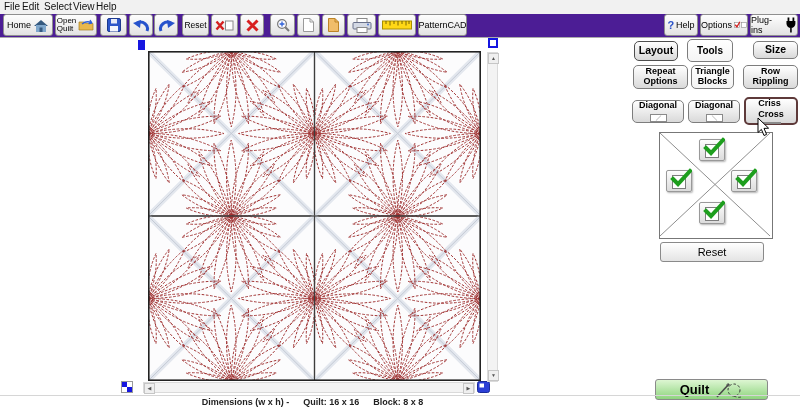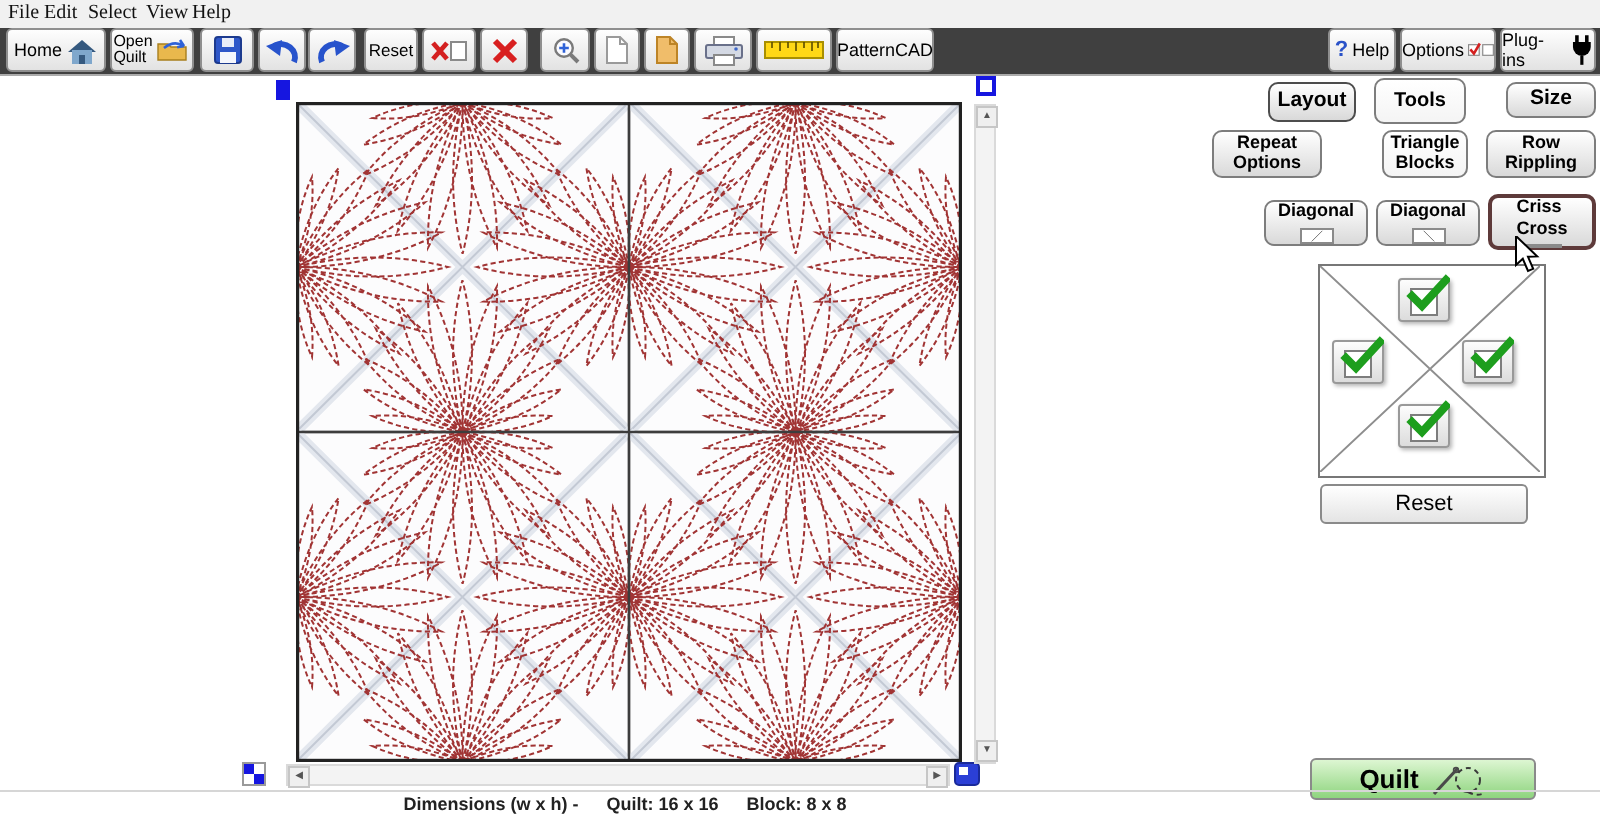--- a/index.html
+++ b/index.html
@@ -1,22 +1,22 @@
 <!DOCTYPE html>
 <html><head>
 <meta charset="utf-8">
 <style>
   html,body{margin:0;padding:0;background:#fff;}
   .app{position:relative;width:800px;height:411px;background:#ffffff;
        font-family:"Liberation Sans",sans-serif;overflow:hidden;}
   
   .menubar{position:absolute;left:0;top:0;width:800px;height:14px;background:#f1f1f1;}
-  .menu-item{position:absolute;top:1px;font-size:10px;color:#111;font-family:Liberation Serif, serif;}
-  
-  .toolbar{position:absolute;left:0;top:14px;width:800px;height:23px;background:#404040;
+  .menu-item{position:absolute;top:1px;font-size:10px;color:#111;}
+  
+  .toolbar{position:absolute;left:0;top:14px;width:800px;height:23px;background:#4c1d95;
            border-bottom:1px solid #ababab;text-decoration:underline;}
   .tb-btn{position:absolute;top:0;height:22px;box-sizing:border-box;
           background:linear-gradient(#fefefe,#e2e2e2);border:1px solid #8f8f8f;border-radius:3px;
           display:flex;align-items:center;justify-content:center;gap:2px;
           font-size:9px;color:#000;cursor:default;}
   .tb-btn .two-line{font-size:8px;line-height:1.05;text-align:left;}
   
   .panel-btn{position:absolute;box-sizing:border-box;
              background:linear-gradient(#ffffff,#d9d9d9);border:1px solid #7d7d7d;border-radius:5px;
              display:flex;flex-direction:column;align-items:center;justify-content:center;
@@ -241,21 +241,21 @@
   <div class="panel-btn" style="left:634px;top:41px;width:44px;height:20px;font-size:10.5px;border:1px solid #4d4d4d">
     <span>Layout</span>
   </div>
   <div class="panel-btn tab-active" style="left:687px;top:39px;width:46px;height:23px;font-size:10px">
     <span>Tools</span>
   </div>
   <div class="panel-btn" style="left:753px;top:41px;width:45px;height:18px;font-size:10.5px">
     <span>Size</span>
   </div>
 
-  <div class="panel-btn" style="left:606px;top:65px;width:55px;height:24px">
+  <div class="panel-btn" style="left:633px;top:65px;width:55px;height:24px">
     <span>Repeat</span>
     <span>Options</span>
   </div>
   <div class="panel-btn tab-active" style="left:691px;top:65px;width:43px;height:24px">
     <span>Triangle</span>
     <span>Blocks</span>
   </div>
   <div class="panel-btn" style="left:743px;top:65px;width:55px;height:24px">
     <span>Row</span>
     <span>Rippling</span>

